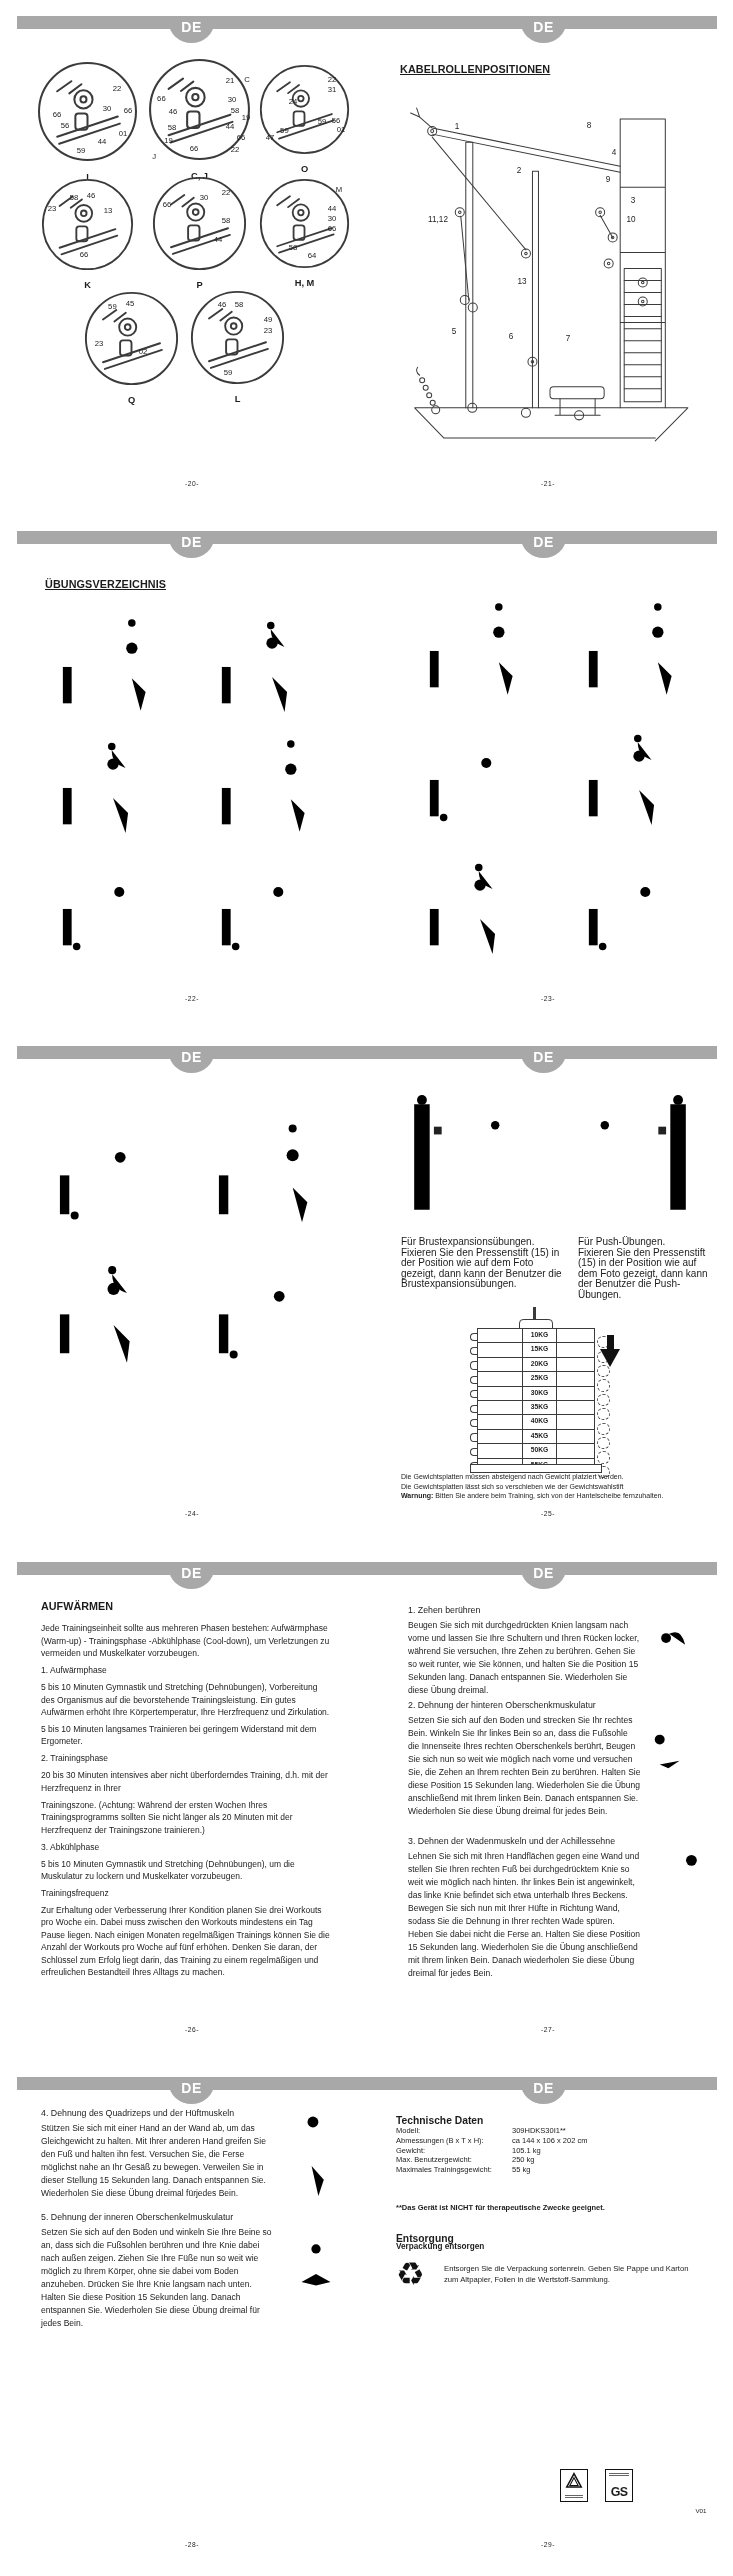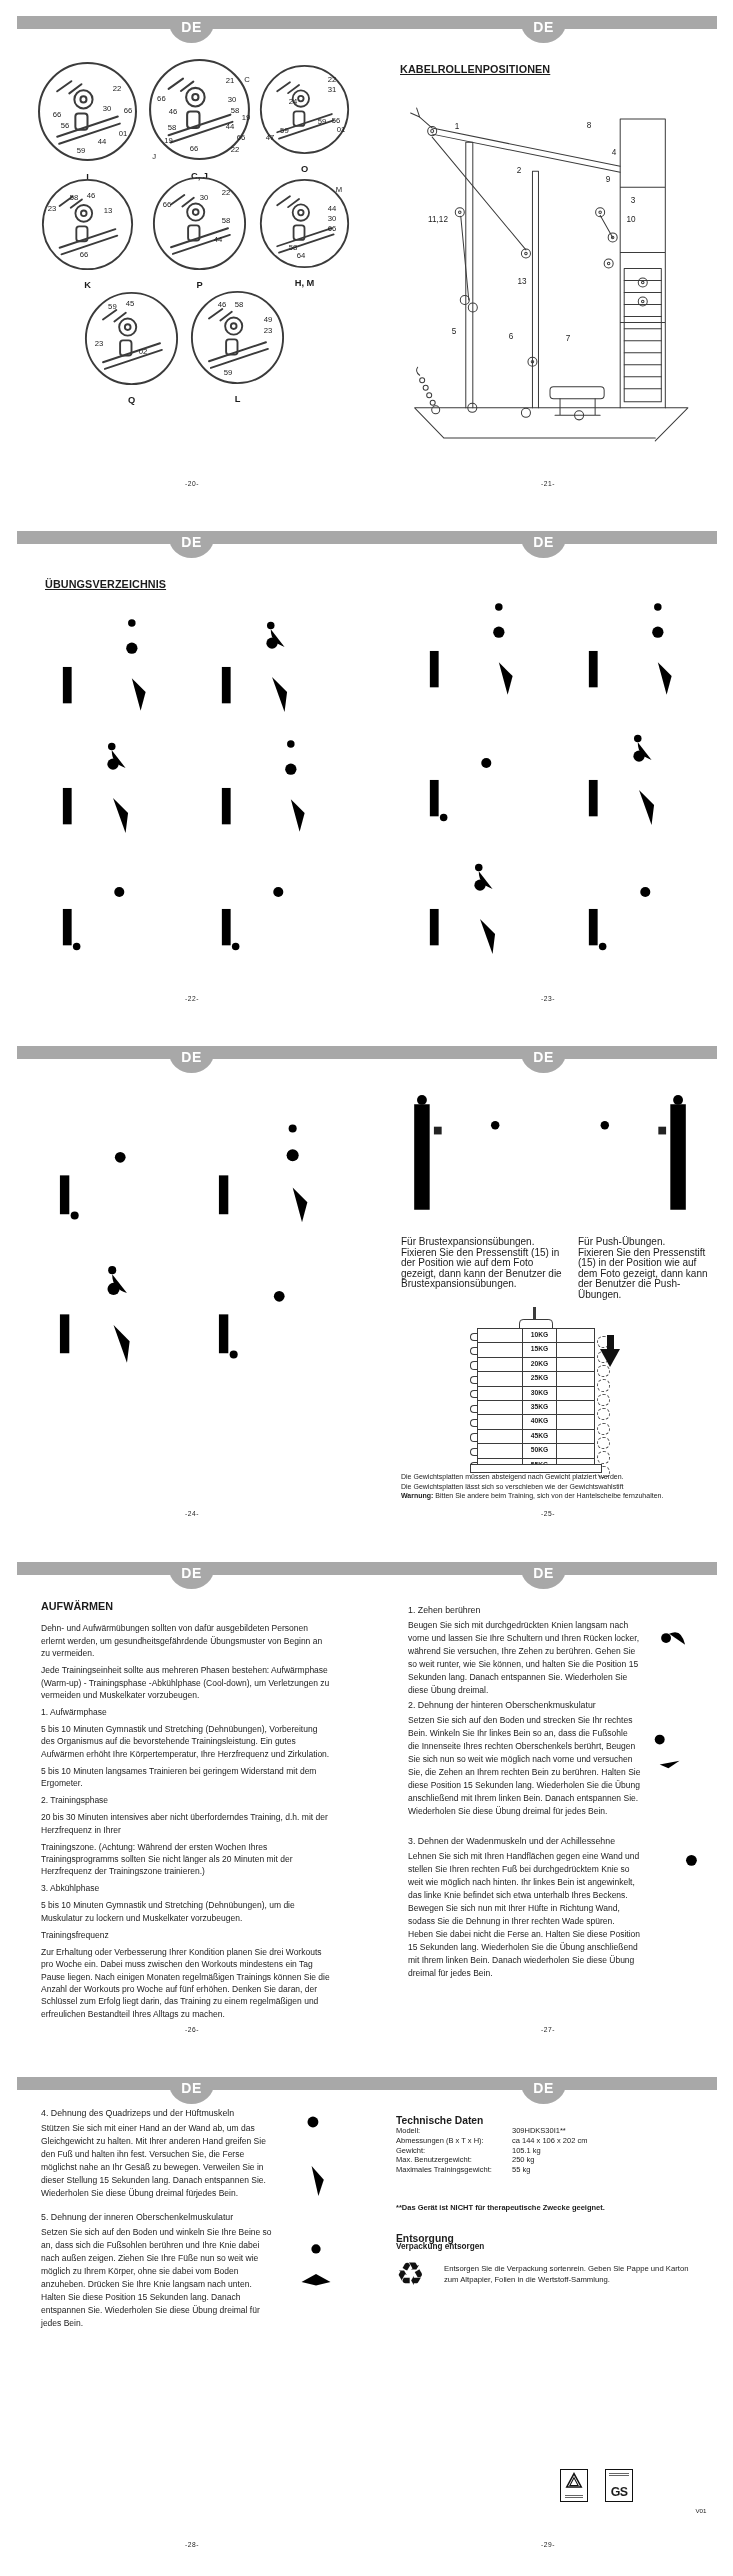--- a/index.html
+++ b/index.html
@@ -296,21 +296,21 @@
     <path d="M20 30 l14 -10 m-2 12 l12 -9" stroke-width="1.4"></path>
     <rect x="38" y="52" width="12" height="16" rx="3" stroke-width="1.4"></rect>
     <path d="M20 75 L80 55 M22 82 L82 62" stroke-width="1.2"></path>
           </svg>
     <div class="circle-letter">H, M</div>
           <span class="part-label" style="left: 80px; top: 11px;">M</span>
           <span class="part-label" style="left: 73px; top: 30px;">44</span>
           <span class="part-label" style="left: 73px; top: 40px;">30</span>
           <span class="part-label" style="left: 73px; top: 50px;">66</span>
           <span class="part-label" style="left: 34px; top: 69px;">58</span>
-          <span class="part-label" style="left: 42px; top: 77px;">64</span>
+          <span class="part-label" style="left: 53px; top: 77px;">64</span>
         </div>
         <div class="circle-box" style="left: 84px; top: 291px; width: 95px; height: 114px;">
           <svg class="lineart" style="left:0;top:0" width="95" height="95" viewBox="0 0 100 100">
     <circle cx="50" cy="50" r="48" stroke-width="1.2"></circle>
     <circle cx="46" cy="38" r="9" stroke-width="1.4"></circle>
             <circle cx="46" cy="38" r="3" stroke-width="1.2"></circle>
     <path d="M20 30 l14 -10 m-2 12 l12 -9" stroke-width="1.4"></path>
     <rect x="38" y="52" width="12" height="16" rx="3" stroke-width="1.4"></rect>
     <path d="M20 75 L80 55 M22 82 L82 62" stroke-width="1.2"></path>
           </svg>
@@ -540,21 +540,20 @@
       <div>Die Gewichtsplatten müssen absteigend nach Gewicht platziert werden.</div>
       <div>Die Gewichtsplatten lässt sich so verschieben wie der Gewichtswahlstift</div>
       <div><b>Warnung:</b><span> Bitten Sie andere beim Training, sich von der Hantelscheibe fernzuhalten.</span></div>
     </div>
     <div class="pnum pnum-r">-25-</div>
   </section>
 
   <section class="page" style="left:0;top:1546px">
     <div id="warmup-col">
         <div class="h1">AUFWÄRMEN</div>
-        <div class="p">Dehn- und Aufwärmübungen sollten von dafür ausgebildeten Personen erlernt werden, um gesundheitsgefährdende Übungsmuster von Beginn an zu vermeiden.</div>
         <div class="p">Jede Trainingseinheit sollte aus mehreren Phasen bestehen: Aufwärmphase (Warm-up) - Trainingsphase -Abkühlphase (Cool-down), um Verletzungen zu vermeiden und Muskelkater vorzubeugen.</div>
         <div class="p">1. Aufwärmphase</div>
         <div class="p">5 bis 10 Minuten Gymnastik und Stretching (Dehnübungen), Vorbereitung des Organismus auf die bevorstehende Trainingsleistung. Ein gutes Aufwärmen erhöht Ihre Körpertemperatur, Ihre Herzfrequenz und Zirkulation.</div>
         <div class="p">5 bis 10 Minuten langsames Trainieren bei geringem Widerstand mit dem Ergometer.</div>
         <div class="p">2. Trainingsphase</div>
         <div class="p">20 bis 30 Minuten intensives aber nicht überforderndes Training, d.h. mit der Herzfrequenz in Ihrer</div>
         <div class="p">Trainingszone. (Achtung: Während der ersten Wochen Ihres Trainingsprogramms sollten Sie nicht länger als 20 Minuten mit der Herzfrequenz der Trainingszone trainieren.)</div>
         <div class="p">3. Abkühlphase</div>
         <div class="p">5 bis 10 Minuten Gymnastik und Stretching (Dehnübungen), um die Muskulatur zu lockern und Muskelkater vorzubeugen.</div>
         <div class="p">Trainingsfrequenz</div>

